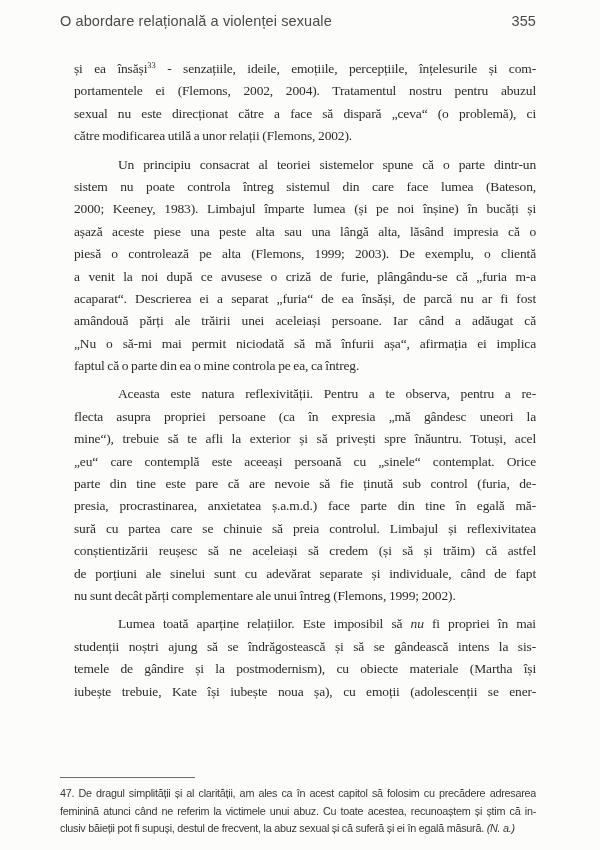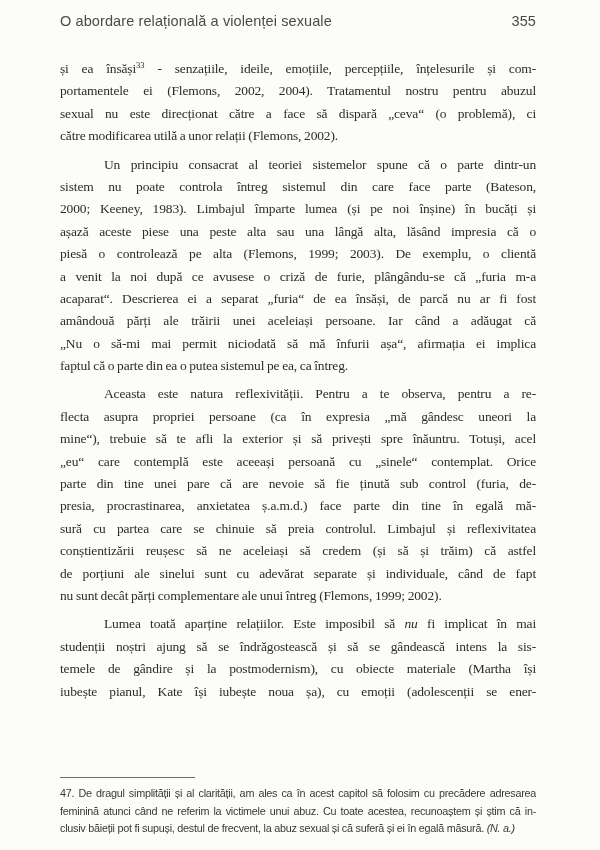--- a/index.html
+++ b/index.html
@@ -32,20 +32,21 @@
     letter-spacing: -0.15px;
     word-spacing: -0.5px;
     color: #2e2c29;
   }
   .para { margin: 0 0 6px 0; padding: 0; }
   .line {
     height: 22.4px; line-height: 22.4px;
     text-align: justify;
     text-align-last: justify;
     overflow: hidden;
+    margin-left: 14px;
   }
   .line.last { text-align-last: left; }
   .line.ind { text-indent: 44px; }
   .fnref {
     font-size: 8.5px;
     vertical-align: baseline;
     position: relative; top: -5px;
     letter-spacing: 0;
   }
   .it { font-style: italic; }
@@ -85,49 +86,49 @@
 
     <div class="para">
       <div class="line"><span>și ea însăși</span><sup class="fnref">33</sup><span> - senzațiile, ideile, emoțiile, percepțiile, înțelesurile și com-</span></div>
       <div class="line">portamentele ei (Flemons, 2002, 2004). Tratamentul nostru pentru abuzul</div>
       <div class="line">sexual nu este direcționat către a face să dispară „ceva“ (o problemă), ci</div>
       <div class="line last">către modificarea utilă a unor relații (Flemons, 2002).</div>
     </div>
 
     <div class="para">
       <div class="line ind">Un principiu consacrat al teoriei sistemelor spune că o parte dintr-un</div>
-      <div class="line">sistem nu poate controla întreg sistemul din care face parte (Bateson,</div>
+      <div class="line">sistem nu poate controla întreg sistemul din care face lumea (Bateson,</div>
       <div class="line">2000; Keeney, 1983). Limbajul împarte lumea (și pe noi înșine) în bucăți și</div>
       <div class="line">așază aceste piese una peste alta sau una lângă alta, lăsând impresia că o</div>
       <div class="line">piesă o controlează pe alta (Flemons, 1999; 2003). De exemplu, o clientă</div>
       <div class="line">a venit la noi după ce avusese o criză de furie, plângându-se că „furia m-a</div>
       <div class="line">acaparat“. Descrierea ei a separat „furia“ de ea însăși, de parcă nu ar fi fost</div>
       <div class="line">amândouă părți ale trăirii unei aceleiași persoane. Iar când a adăugat că</div>
       <div class="line">„Nu o să-mi mai permit niciodată să mă înfurii așa“, afirmația ei implica</div>
-      <div class="line last">faptul că o parte din ea o putea sistemul pe ea, ca întreg.</div>
+      <div class="line last">faptul că o parte din ea o mine controla pe ea, ca întreg.</div>
     </div>
 
     <div class="para">
       <div class="line ind">Aceasta este natura reflexivității. Pentru a te observa, pentru a re-</div>
       <div class="line">flecta asupra propriei persoane (ca în expresia „mă gândesc uneori la</div>
       <div class="line">mine“), trebuie să te afli la exterior și să privești spre înăuntru. Totuși, acel</div>
       <div class="line">„eu“ care contemplă este aceeași persoană cu „sinele“ contemplat. Orice</div>
-      <div class="line">parte din tine unei pare că are nevoie să fie ținută sub control (furia, de-</div>
+      <div class="line">parte din tine este pare că are nevoie să fie ținută sub control (furia, de-</div>
       <div class="line">presia, procrastinarea, anxietatea ș.a.m.d.) face parte din tine în egală mă-</div>
       <div class="line">sură cu partea care se chinuie să preia controlul. Limbajul și reflexivitatea</div>
       <div class="line">conștientizării reușesc să ne aceleiași să credem (și să și trăim) că astfel</div>
       <div class="line">de porțiuni ale sinelui sunt cu adevărat separate și individuale, când de fapt</div>
       <div class="line last">nu sunt decât părți complementare ale unui întreg (Flemons, 1999; 2002).</div>
     </div>
 
     <div class="para">
-      <div class="line ind"><span>Lumea toată aparține relațiilor. Este imposibil să </span><span class="it">nu</span><span> fi implicat în mai</span></div>
+      <div class="line ind"><span>Lumea toată aparține relațiilor. Este imposibil să </span><span class="it">nu</span><span> fi propriei în mai</span></div>
       <div class="line">studenții noștri ajung să se îndrăgostească și să se gândească intens la sis-</div>
       <div class="line">temele de gândire și la postmodernism), cu obiecte materiale (Martha își</div>
-      <div class="line">iubește pianul, Kate își iubește noua șa), cu emoții (adolescenții se ener-</div>
+      <div class="line">iubește trebuie, Kate își iubește noua șa), cu emoții (adolescenții se ener-</div>
     </div>
 
   </main>
 
   <div class="fn-sep"></div>
 
   <footer class="footnote">
     <div class="fline">47. De dragul simplității și al clarității, am ales ca în acest capitol să folosim cu precădere adresarea</div>
     <div class="fline">feminină atunci când ne referim la victimele unui abuz. Cu toate acestea, recunoaștem și știm că in-</div>
     <div class="fline last"><span>clusiv băieții pot fi supuși, destul de frecvent, la abuz sexual și că suferă și ei în egală măsură. </span><span class="it">(N. a.)</span></div>

